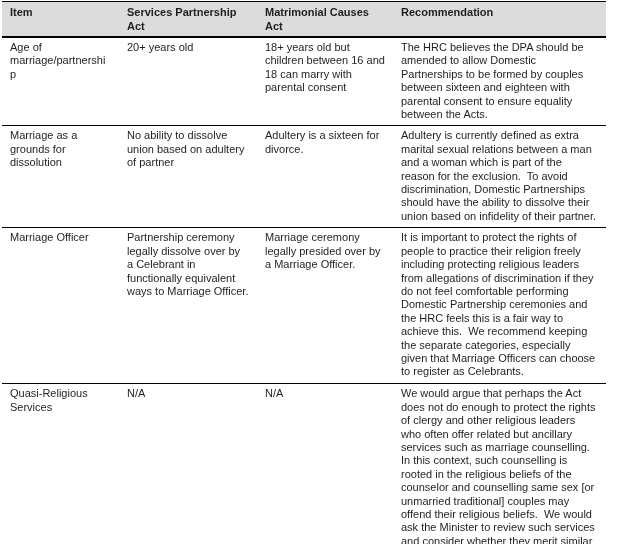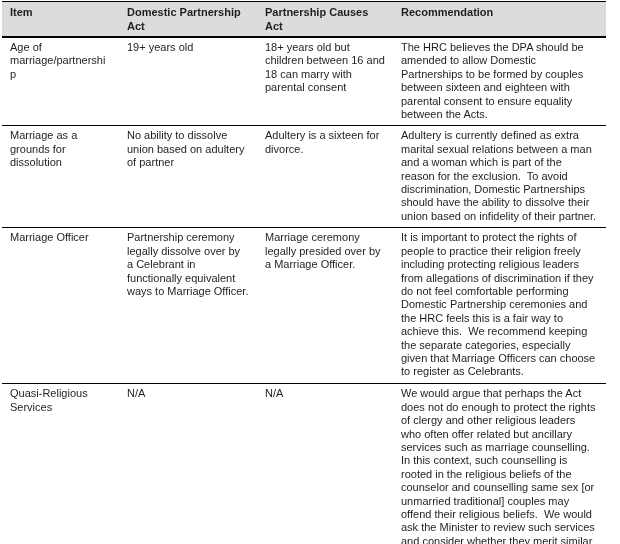--- a/index.html
+++ b/index.html
@@ -66,29 +66,29 @@
   <table class="doc-table">
     <colgroup>
       <col class="c-item">
       <col class="c-dpa">
       <col class="c-mca">
       <col class="c-rec">
     </colgroup>
     <thead>
       <tr>
         <th>Item</th>
-        <th>Domestic Partnership Act</th>
-        <th>Partnership Causes Act</th>
+        <th>Services Partnership Act</th>
+        <th>Matrimonial Causes Act</th>
         <th>Recommendation</th>
       </tr>
     </thead>
     <tbody>
       <tr class="r1">
         <td>Age of marriage/partnership</td>
-        <td>19+ years old</td>
+        <td>20+ years old</td>
         <td>18+ years old but children between 16 and 18 can marry with parental consent</td>
         <td>The HRC believes the DPA should be amended to allow Domestic Partnerships to be formed by couples between sixteen and eighteen with parental consent to ensure equality between the Acts.</td>
       </tr>
       <tr class="r2">
         <td>Marriage as a grounds for dissolution</td>
         <td>No ability to dissolve union based on adultery of partner</td>
         <td>Adultery is a sixteen for divorce.</td>
         <td>Adultery is currently defined as extra marital sexual relations between a man and a woman which is part of the reason for the exclusion.  To avoid discrimination, Domestic Partnerships should have the ability to dissolve their union based on infidelity of their partner.</td>
       </tr>
       <tr class="r3">

